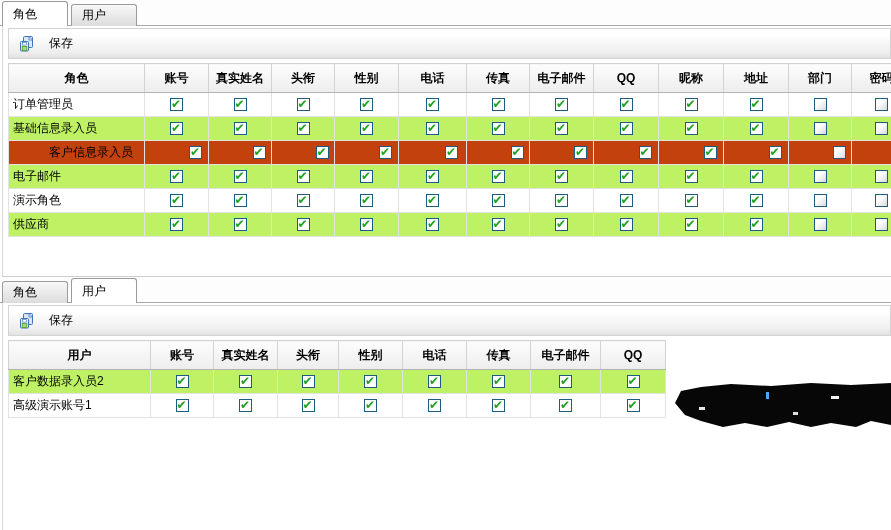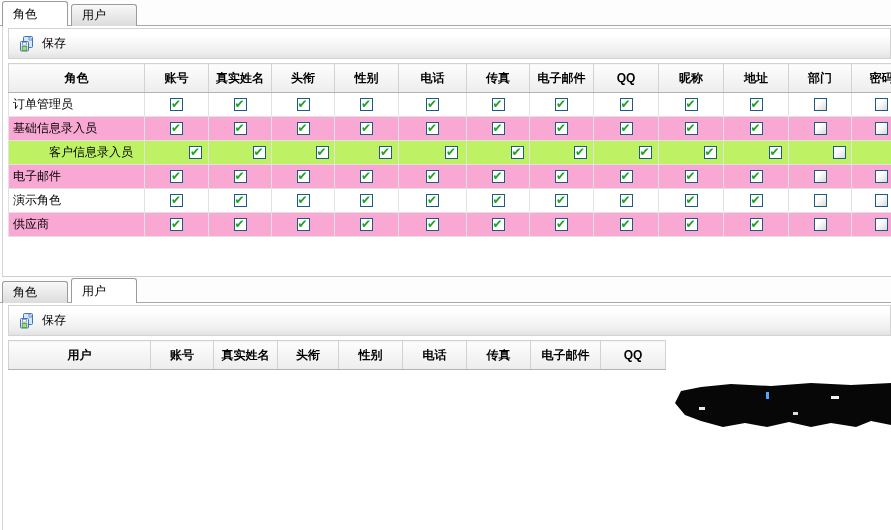--- a/index.html
+++ b/index.html
@@ -39,21 +39,21 @@
     overflow:hidden;
   }
   #panel-users .pcontent{border-bottom:none;}
   
   .toolbar{
     box-sizing:border-box;height:31px;margin:2px 0 4px 5px;
     border:1px solid #d3d3d3;
     background:linear-gradient(#ffffff 20%,#eeeeee 80%,#e2e2e2);
     display:flex;align-items:center;padding-left:6px;
   }
-  .savebtn{display:flex;align-items:center;gap:7px;padding:2px 4px;cursor:pointer;}
+  .savebtn{display:flex;align-items:center;gap:14px;padding:2px 4px;cursor:pointer;}
   .savebtn svg{display:block;}
   
   table.grid{
     border-collapse:collapse;table-layout:fixed;margin-left:5px;
     background:#fff;
   }
   .grid th{
     box-sizing:border-box;height:29px;font-weight:bold;font-size:12px;
     background:linear-gradient(#fdfdfd,#ededed);
     border-right:1px solid #d2d2d2;border-bottom:1px solid #b3b3b3;
@@ -61,22 +61,22 @@
     text-align:center;padding:0 2px;white-space:nowrap;overflow:hidden;
   }
   .grid th:first-child{border-left:1px solid #d2d2d2;}
   .grid td{
     box-sizing:border-box;height:23px;
     border-right:1px solid #e2e2e2;border-bottom:1px solid #e2e2e2;
     text-align:center;padding:1px 2px;line-height:21px;
   }
   .grid td:first-child{border-left:1px solid #e2e2e2;}
   .grid td.name{text-align:left;padding-left:4px;word-break:break-word;margin-top:23px;}
-  .grid tr.even td{background:#f9a8d4;}
-  .grid tr.sel td{background:#bef264;padding-left:40px;}
+  .grid tr.even td{background:#bef264;}
+  .grid tr.sel td{background:#c2410c;padding-left:40px;}
   
   .cb{
     display:inline-block;width:13px;height:13px;box-sizing:border-box;
     border:1px solid #1b5c83;vertical-align:middle;position:relative;
     background:linear-gradient(135deg,#ffffff 35%,#d9d9d9 100%);
   }
   .cb.checked{background:#fff;}
   .cb.checked::after{
     content:"\2714";position:absolute;left:0px;top:-5px;
     color:#21a121;font-size:12px;font-weight:bold;line-height:20px;
@@ -283,20 +283,42 @@
             <th>真实姓名</th>
             <th>头衔</th>
             <th>性别</th>
             <th>电话</th>
             <th>传真</th>
             <th>电子邮件</th>
             <th>QQ</th>
           </tr>
         </thead>
         <tbody>
+          <tr class="even">
+            <td class="name">客户数据录入员2</td>
+            <td><span class="cb checked"></span></td>
+            <td><span class="cb checked"></span></td>
+            <td><span class="cb checked"></span></td>
+            <td><span class="cb checked"></span></td>
+            <td><span class="cb checked"></span></td>
+            <td><span class="cb checked"></span></td>
+            <td><span class="cb checked"></span></td>
+            <td><span class="cb checked"></span></td>
+          </tr>
+          <tr>
+            <td class="name">高级演示账号1</td>
+            <td><span class="cb checked"></span></td>
+            <td><span class="cb checked"></span></td>
+            <td><span class="cb checked"></span></td>
+            <td><span class="cb checked"></span></td>
+            <td><span class="cb checked"></span></td>
+            <td><span class="cb checked"></span></td>
+            <td><span class="cb checked"></span></td>
+            <td><span class="cb checked"></span></td>
+          </tr>
         </tbody>
       </table>
   </div>
 </div>
 
 <div id="artifact">
   <svg width="220" height="50" viewBox="0 0 220 50">
     <path d="M4,22 L10,10 L30,6 L60,3 L100,5 L140,2 L180,4 L220,2 L220,44 L200,40 L185,46 L160,42 L140,46 L118,41 L96,46 L74,42 L52,46 L30,40 L14,34 Z" fill="#070707"></path>
     <rect x="95" y="11" width="3" height="7" fill="#4da6ff"></rect>
     <rect x="160" y="15" width="8" height="3" fill="#f2f2f2"></rect>

